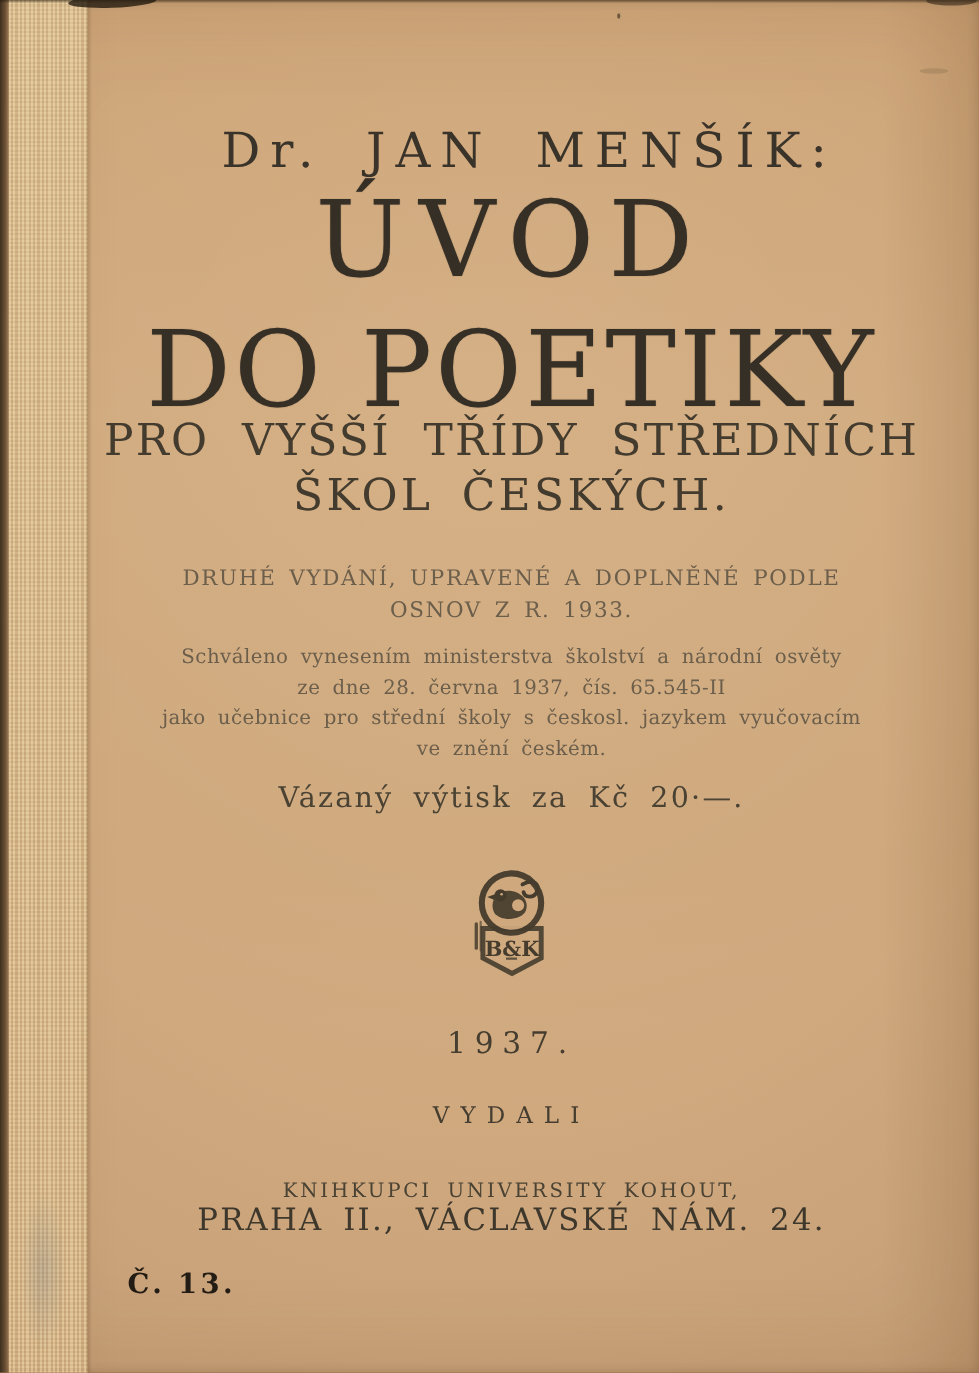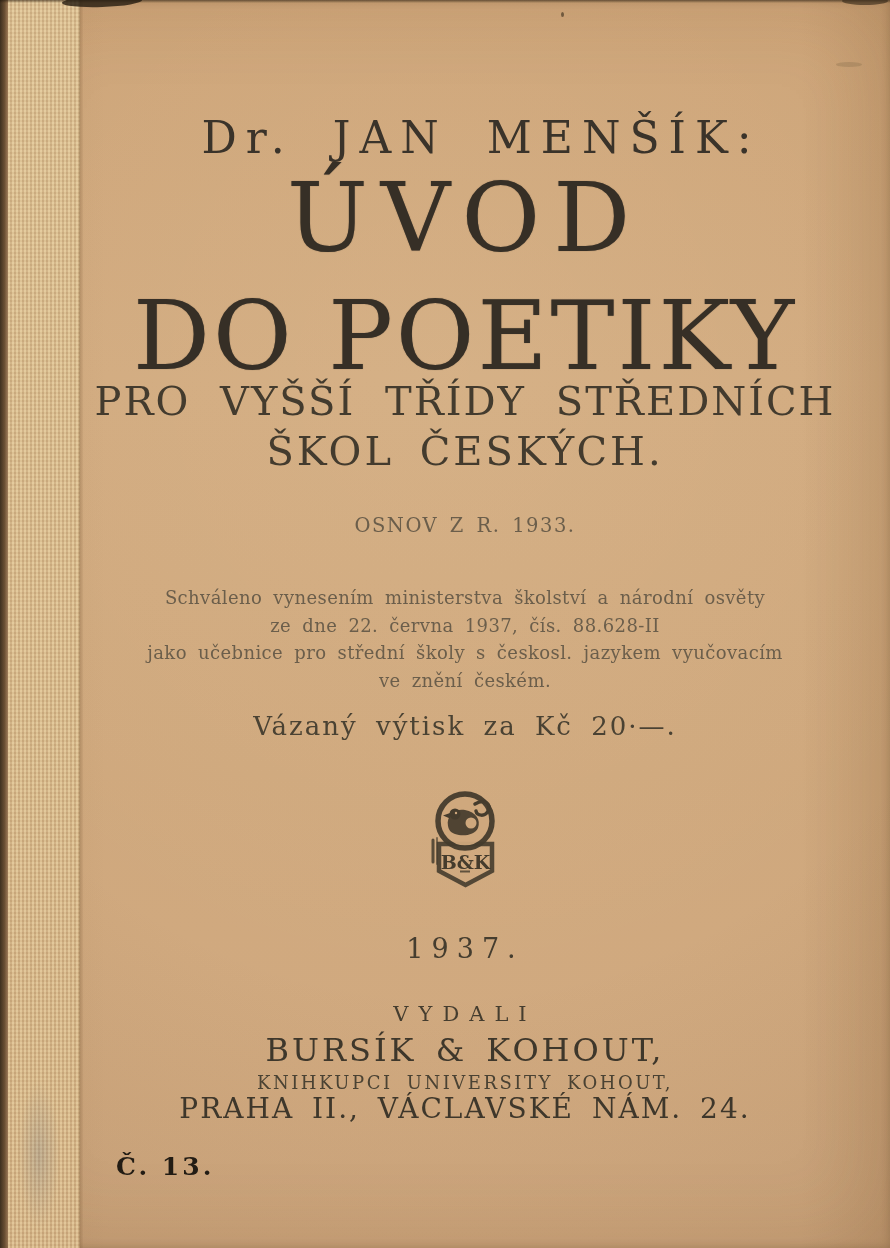--- a/index.html
+++ b/index.html
@@ -94,26 +94,27 @@
 
   <div class="line author">Dr. JAN MENŠÍK:</div>
 
   <div class="line title-1">ÚVOD</div>
   <div class="line title-2">DO POETIKY</div>
 
   <div class="line subtitle-1">PRO VYŠŠÍ TŘÍDY STŘEDNÍCH</div>
   <div class="line subtitle-2">ŠKOL ČESKÝCH.</div>
 
   <div class="line edition">
+    <div>DRUHÉ VYDÁNÍ, UPRAVENÉ A DOPLNĚNÉ PODLE</div>
     <div>OSNOV Z R. 1933.</div>
   </div>
 
   <div class="line approval">
     <div>Schváleno vynesením ministerstva školství a národní osvěty</div>
-    <div>ze dne 22. června 1937, čís. 88.628-II</div>
+    <div>ze dne 28. června 1937, čís. 65.545-II</div>
     <div>jako učebnice pro střední školy s českosl. jazykem vyučovacím</div>
     <div>ve znění českém.</div>
   </div>
 
   <div class="line price">Vázaný výtisk za Kč 20·—.</div>
 
   <div class="logo-wrap">
     <svg width="80" height="100" viewBox="0 0 80 100">
       <g stroke="#453c2d" fill="none" stroke-linecap="round">
 
@@ -135,19 +136,18 @@
       </g>
 
       <text x="40.5" y="79" text-anchor="middle" font-family="DejaVu Serif, serif" font-size="19" font-weight="bold" fill="#453c2d">B&amp;K</text>
       <path d="M35,81.5 h10" stroke="#453c2d" stroke-width="2" opacity="0.8"></path>
     </svg>
   </div>
 
   <div class="line year">1937.</div>
 
   <div class="line vydali">VYDALI</div>
-  <div class="line publisher">BURSÍK &amp; KOHOUT,</div>
   <div class="line publisher-sub">KNIHKUPCI UNIVERSITY KOHOUT,</div>
   <div class="line address">PRAHA II., VÁCLAVSKÉ NÁM. 24.</div>
 
   <div class="catalog">Č. 13.</div>
 
 </div>
 
 </body></html>

